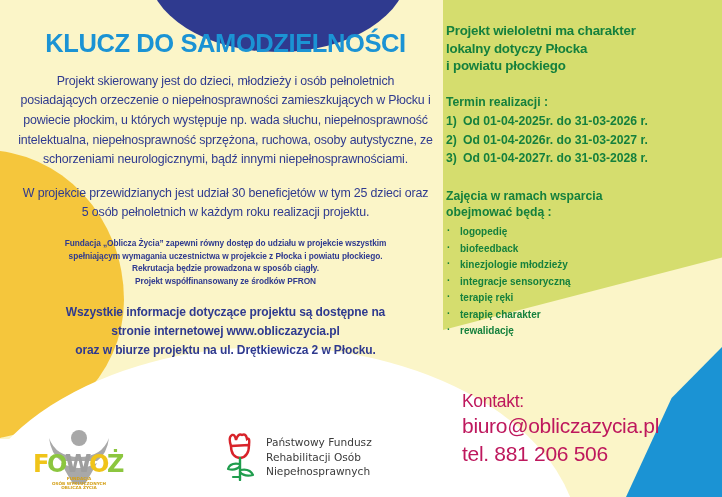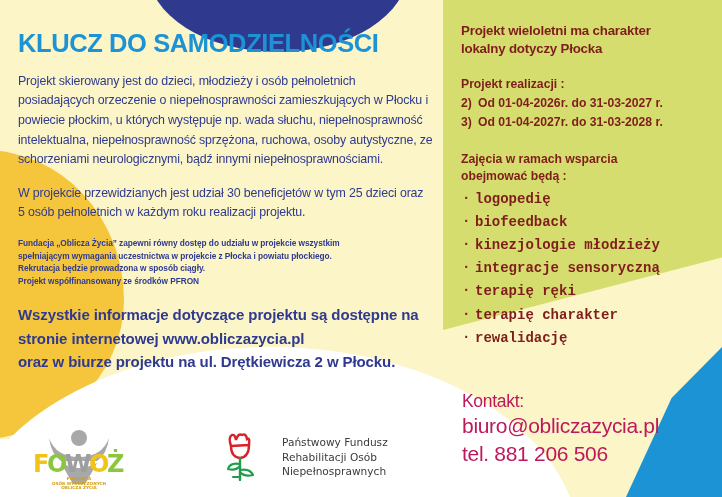--- a/index.html
+++ b/index.html
@@ -88,20 +88,21 @@
     background: #ffffff;
   }
 
   
   .left-col {
     position: absolute;
     left: 18px;
     top: 30px;
     width: 415px;
     z-index: 5;
+    text-align: center;
   }
 
   .poster-title {
     color: #1b93d4;
     font-size: 25.5px;
     font-weight: bold;
     letter-spacing: -0.4px;
     line-height: 1.05;
     margin: 0 0 15px 0;
     white-space: nowrap;
@@ -120,35 +121,35 @@
     color: #2f3a8f;
     font-size: 8.3px;
     font-weight: bold;
     line-height: 1.52;
     margin: 6px 0 16px 0;
     letter-spacing: -0.05px;
   }
 
   .para-web {
     color: #2f3a8f;
-    font-size: 15px;
+    font-size: 12px;
     font-weight: bold;
     line-height: 1.56;
     margin: 0;
     letter-spacing: -0.1px;
   }
 
   
   .right-col {
     position: absolute;
-    left: 461px;
+    left: 446px;
     top: 22px;
     width: 250px;
     z-index: 6;
-    color: #7f1d1d;
+    color: #15803d;
   }
 
   .right-head {
     font-size: 13.3px;
     font-weight: bold;
     line-height: 1.33;
     margin: 0 0 20px 0;
     letter-spacing: -0.2px;
   }
 
@@ -175,26 +176,25 @@
     font-weight: bold;
     line-height: 1.38;
     margin: 0 0 3px 0;
   }
   .zaj-list {
     list-style: none;
     margin: 0;
     padding: 0;
   }
   .zaj-list li {
-    font-size: 14px;
+    font-size: 10px;
     font-weight: bold;
     line-height: 1.65;
     padding-left: 14px;
     position: relative;
-    font-family: Liberation Mono, monospace;
   }
   .zaj-list li::before {
     content: "\00b7";
     position: absolute;
     left: 1px;
     top: -1px;
     font-weight: bold;
   }
 
   
@@ -220,21 +220,21 @@
     z-index: 8;
   }
   .logo-pfron {
     position: absolute;
     left: 222px;
     top: 431px;
     height: 52px;
     z-index: 8;
     display: flex;
     align-items: center;
-    gap: 26px;
+    gap: 10px;
   }
   .pfron-text {
     color: #3a3a3a;
     font-size: 10.6px;
     line-height: 1.36;
     font-family: "DejaVu Sans", sans-serif;
   }
 </style>
 </head>
 <body>
@@ -263,24 +263,28 @@
       <div>Wszystkie informacje dotyczące projektu są dostępne na</div>
       <div>stronie internetowej www.obliczazycia.pl</div>
       <div>oraz w biurze projektu na ul. Drętkiewicza 2 w Płocku.</div>
     </div>
   </div>
 
   <div class="right-col">
     <div class="right-head">
       <div>Projekt wieloletni ma charakter</div>
       <div>lokalny dotyczy Płocka</div>
-    </div>
-
-    <div class="term-title">Projekt realizacji :</div>
+      <div>i powiatu płockiego</div>
+    </div>
+
+    <div class="term-title">Termin realizacji :</div>
     <ul class="term-list">
+      <li>
+        <span class="term-num">1)</span><span>Od 01-04-2025r. do 31-03-2026 r.</span>
+      </li>
       <li>
         <span class="term-num">2)</span><span>Od 01-04-2026r. do 31-03-2027 r.</span>
       </li>
       <li>
         <span class="term-num">3)</span><span>Od 01-04-2027r. do 31-03-2028 r.</span>
       </li>
     </ul>
 
     <div class="zaj-title">
       <div>Zajęcia w ramach wsparcia</div>

